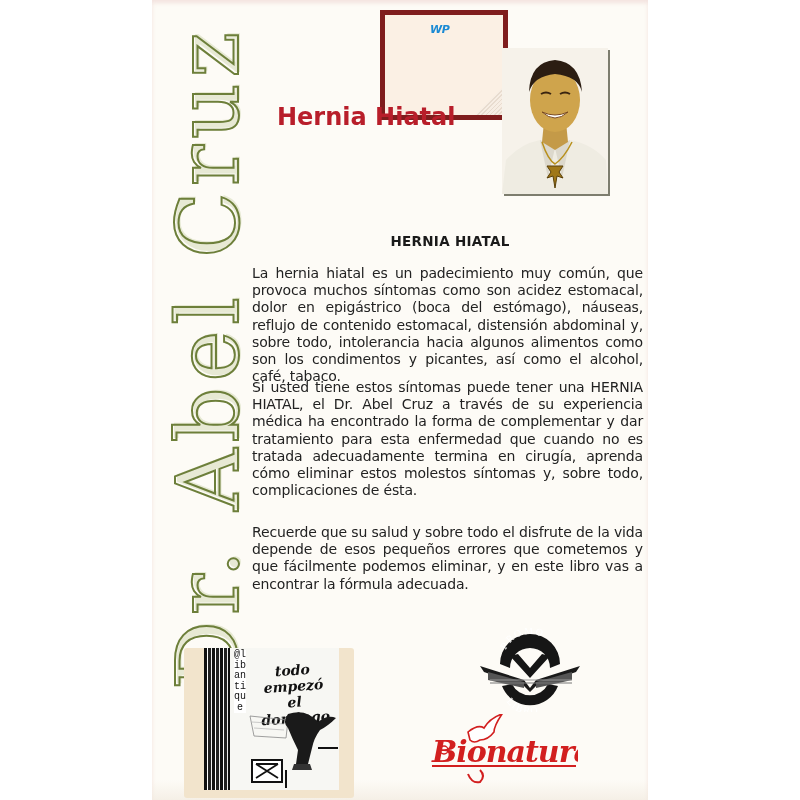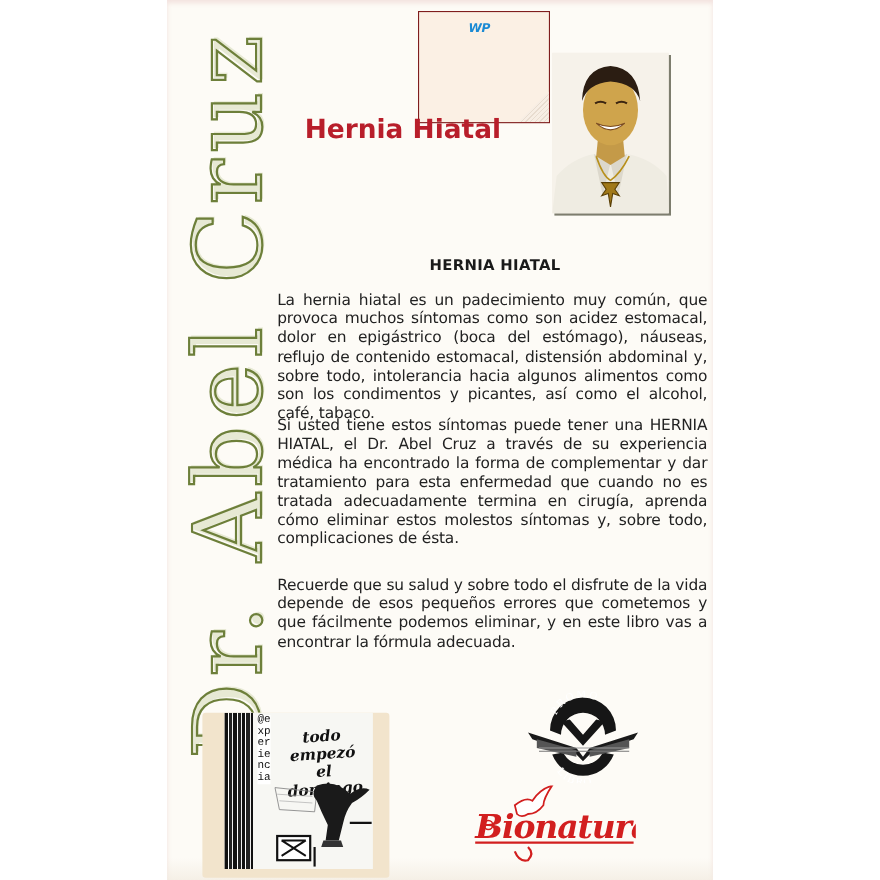--- a/index.html
+++ b/index.html
@@ -24,21 +24,21 @@
       width: 680px; height: 80px;
       font-family: "DejaVu Serif", serif;
       font-size: 86px; line-height: 80px; letter-spacing: 6px;
       color: transparent;
       -webkit-text-stroke: 2px #6d7f3a;
       text-shadow: 2px 2px 0 rgba(190,200,150,0.35);
       white-space: nowrap; font-weight: normal;
     }
     .sticker {
       position: absolute; left: 380px; top: 10px; width: 118px; height: 100px;
-      background: #fbf0e4; border: 1px solid #7f1d1d;
+      background: #fbf0e4; border: 5px solid #7f1d1d;
     }
     .sticker-corner {
       position: absolute; right: 0; bottom: 0; width: 28px; height: 28px;
       background: repeating-linear-gradient(135deg, #e8dccf 0 1px, #f7eee4 1px 3px);
       clip-path: polygon(100% 0, 100% 100%, 0 100%);
     }
     .wp-label {
       position: absolute; left: 45px; top: 8px;
       color: #1a8ad4; font-weight: bold; font-size: 11px; font-style: italic;
       font-family: "DejaVu Sans", sans-serif; letter-spacing: -0.5px;
@@ -140,21 +140,21 @@
 <div class="section-heading">HERNIA HIATAL</div>
 
 <p class="body-text p1">La hernia hiatal es un padecimiento muy común, que provoca muchos síntomas como son acidez estomacal, dolor en epigástrico (boca del estómago), náuseas, reflujo de contenido estomacal, distensión abdominal y, sobre todo, intolerancia hacia algunos alimentos como son los condimentos y picantes, así como el alcohol, café, tabaco.</p>
 <p class="body-text p2">Si usted tiene estos síntomas puede tener una HERNIA HIATAL, el Dr. Abel Cruz a través de su experiencia médica ha encontrado la forma de complementar y dar tratamiento para esta enfermedad que cuando no es tratada adecuadamente termina en cirugía, aprenda cómo eliminar estos molestos síntomas y, sobre todo, complicaciones de ésta.</p>
 <p class="body-text p3">Recuerde que su salud y sobre todo el disfrute de la vida depende de esos pequeños errores que cometemos y que fácilmente podemos eliminar, y en este libro vas a encontrar la fórmula adecuada.</p>
 
 <div class="stamp">
   <div class="stamp-photo">
     <div class="stamp-side"></div>
     <div class="stamp-vtext">
-      <span style="display:block;word-break:break-all;">@experiencia</span>
+      <span style="display:block;word-break:break-all;">@libantique</span>
     </div>
     <div class="stamp-title">
       <div>todo empezó</div>
       <div>el domingo</div>
     </div>
     <svg class="stamp-art" width="90" height="80" viewBox="0 0 90 80">
       <path d="M2 8 L40 12 L38 30 L6 28 Z" fill="none" stroke="#888" stroke-width="0.8"></path>
       <path d="M4 14 L36 16 M6 20 L36 22" stroke="#aaa" stroke-width="0.6"></path>
       <path d="M40 6 Q58 0 70 14 Q80 6 88 10 Q80 18 72 22 Q66 30 64 40 L60 56 L48 56 L50 42 Q44 30 40 20 Q34 14 40 6 Z" fill="#1a1a1a"></path>
       <path d="M46 56 L62 56 L64 62 L44 62 Z" fill="#333"></path>

